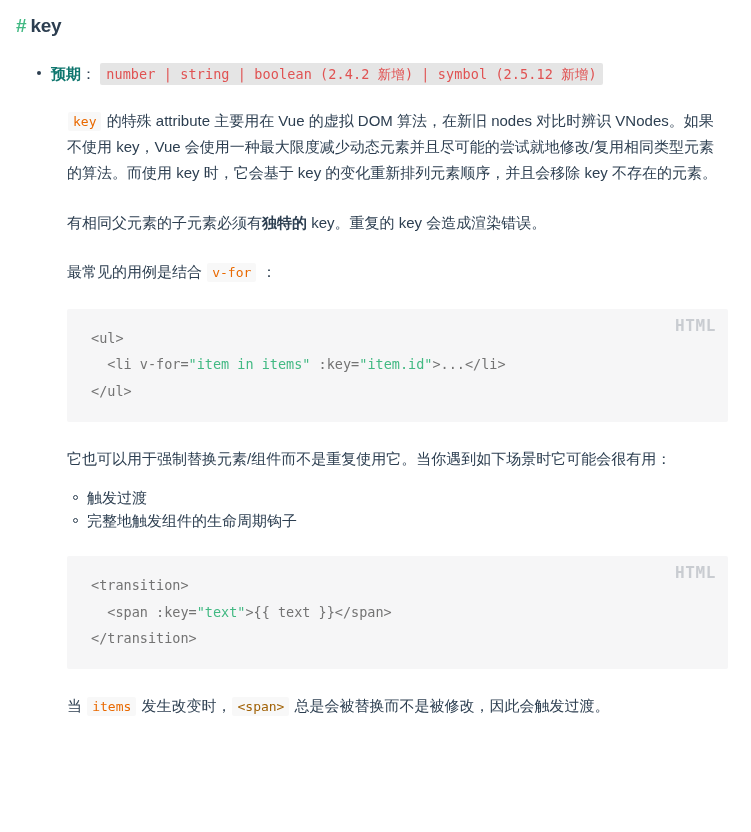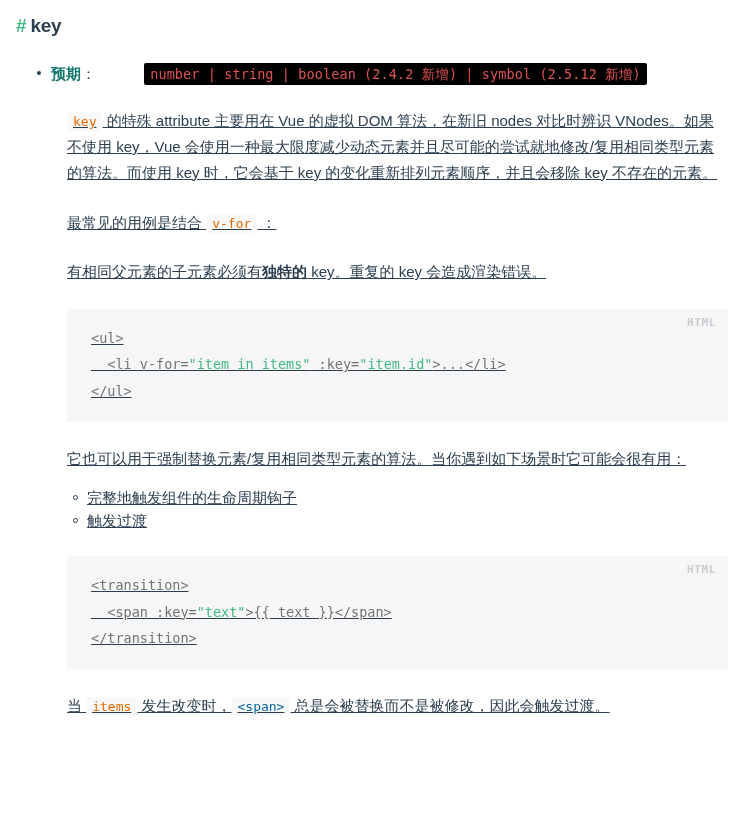--- a/index.html
+++ b/index.html
@@ -65,21 +65,20 @@
 
   .expect-label {
     font-weight: bold;
     color: #0f766e;
   }
 
   
   .body {
     padding-left: 51px;
     padding-right: 0;
-    text-decoration: underline;
   }
   .body p {
     font-size: 15px;
     line-height: 1.72;
     margin: 0;
     color: #2c3e50;
     word-break: break-word;
   }
   .p-gap-2 { margin-top: 22px !important; }
   .p-gap-3 { margin-top: 24px !important; }
@@ -112,51 +111,50 @@
     font-family: "DejaVu Sans Mono", "Liberation Mono", monospace;
     background-color: #f8f8f8;
     color: #e96900;
     font-size: 13px;
     padding: 2px 5px;
     margin: 0 1px;
     border-radius: 2px;
     white-space: nowrap;
   }
   code.inline.red {
-    color: #0369a1;
+    color: #a16207;
   }
 
   
   code.typeline {
     font-family: "DejaVu Sans Mono", "Liberation Mono", monospace;
-    background-color: #000000;
+    background-color: #e5e5e5;
     color: #e05252;
     font-size: 13.5px;
     padding: 3px 6px;
     border-radius: 2px;
     white-space: nowrap;
     letter-spacing: 0.1px;
-    margin-left: 44px;
   }
 
   
   .codeblock {
     position: relative;
     background: #f6f6f7;
     border-radius: 2px;
     margin: 24px 0 0 0;
     padding: 16px 24px 18px 24px;
     overflow: hidden;
   }
   .codeblock .lang {
     position: absolute;
     top: 7px;
     right: 12px;
     font-family: "DejaVu Sans Mono", "Liberation Mono", monospace;
-    font-size: 11px;
+    font-size: 16px;
     letter-spacing: 0.6px;
     color: #c9ccd1;
     font-weight: bold;
     user-select: none;
   }
   .codeblock pre {
     margin: 0;
     font-family: "DejaVu Sans Mono", "Liberation Mono", monospace;
     font-size: 13.5px;
     line-height: 1.95;
@@ -180,36 +178,36 @@
     <li>
       <span class="expect-label">预期</span><span>：</span>
       <code class="typeline">number | string | boolean (2.4.2 新增) | symbol (2.5.12 新增)</code>
     </li>
   </ul>
 
   <div class="body">
 
     <p class="p-gap-2"><code class="inline">key</code><span> 的特殊 attribute 主要用在 Vue 的虚拟 DOM 算法，在新旧 nodes 对比时辨识 VNodes。如果不使用 key，Vue 会使用一种最大限度减少动态元素并且尽可能的尝试就地修改/复用相同类型元素的算法。而使用 key 时，它会基于 key 的变化重新排列元素顺序，并且会移除 key 不存在的元素。</span></p>
 
+    <p class="p-gap-3"><span>有相同父元素的子元素必须有</span><b>独特的</b><span> key。重复的 key 会造成渲染错误。</span></p>
+
     <p class="p-gap-3"><span>最常见的用例是结合 </span><code class="inline">v-for</code><span> ：</span></p>
-
-    <p class="p-gap-3"><span>有相同父元素的子元素必须有</span><b>独特的</b><span> key。重复的 key 会造成渲染错误。</span></p>
 
     <div class="codeblock">
       <span class="lang">HTML</span>
       <pre><span class="tok-tag">&lt;ul&gt;</span>
 <span class="tok-tag">  &lt;li v-for=</span><span class="tok-str">"item in items"</span><span class="tok-tag"> :key=</span><span class="tok-str">"item.id"</span><span class="tok-tag">&gt;...&lt;/li&gt;</span>
 <span class="tok-tag">&lt;/ul&gt;</span></pre>
     </div>
 
-    <p class="p-gap-3">它也可以用于强制替换元素/复用相同类型元素的算法。当你遇到如下场景时它可能会很有用：</p>
+    <p class="p-gap-3">它也可以用于强制替换元素/组件而不是重复使用它。当你遇到如下场景时它可能会很有用：</p>
 
     <ul class="lvl2">
+      <li>触发过渡</li>
       <li>完整地触发组件的生命周期钩子</li>
-      <li>触发过渡</li>
     </ul>
 
 
     <div class="codeblock">
       <span class="lang">HTML</span>
       <pre><span class="tok-tag">&lt;transition&gt;</span>
 <span class="tok-tag">  &lt;span :key=</span><span class="tok-str">"text"</span><span class="tok-tag">&gt;{{ text }}&lt;/span&gt;</span>
 <span class="tok-tag">&lt;/transition&gt;</span></pre>
     </div>
 

